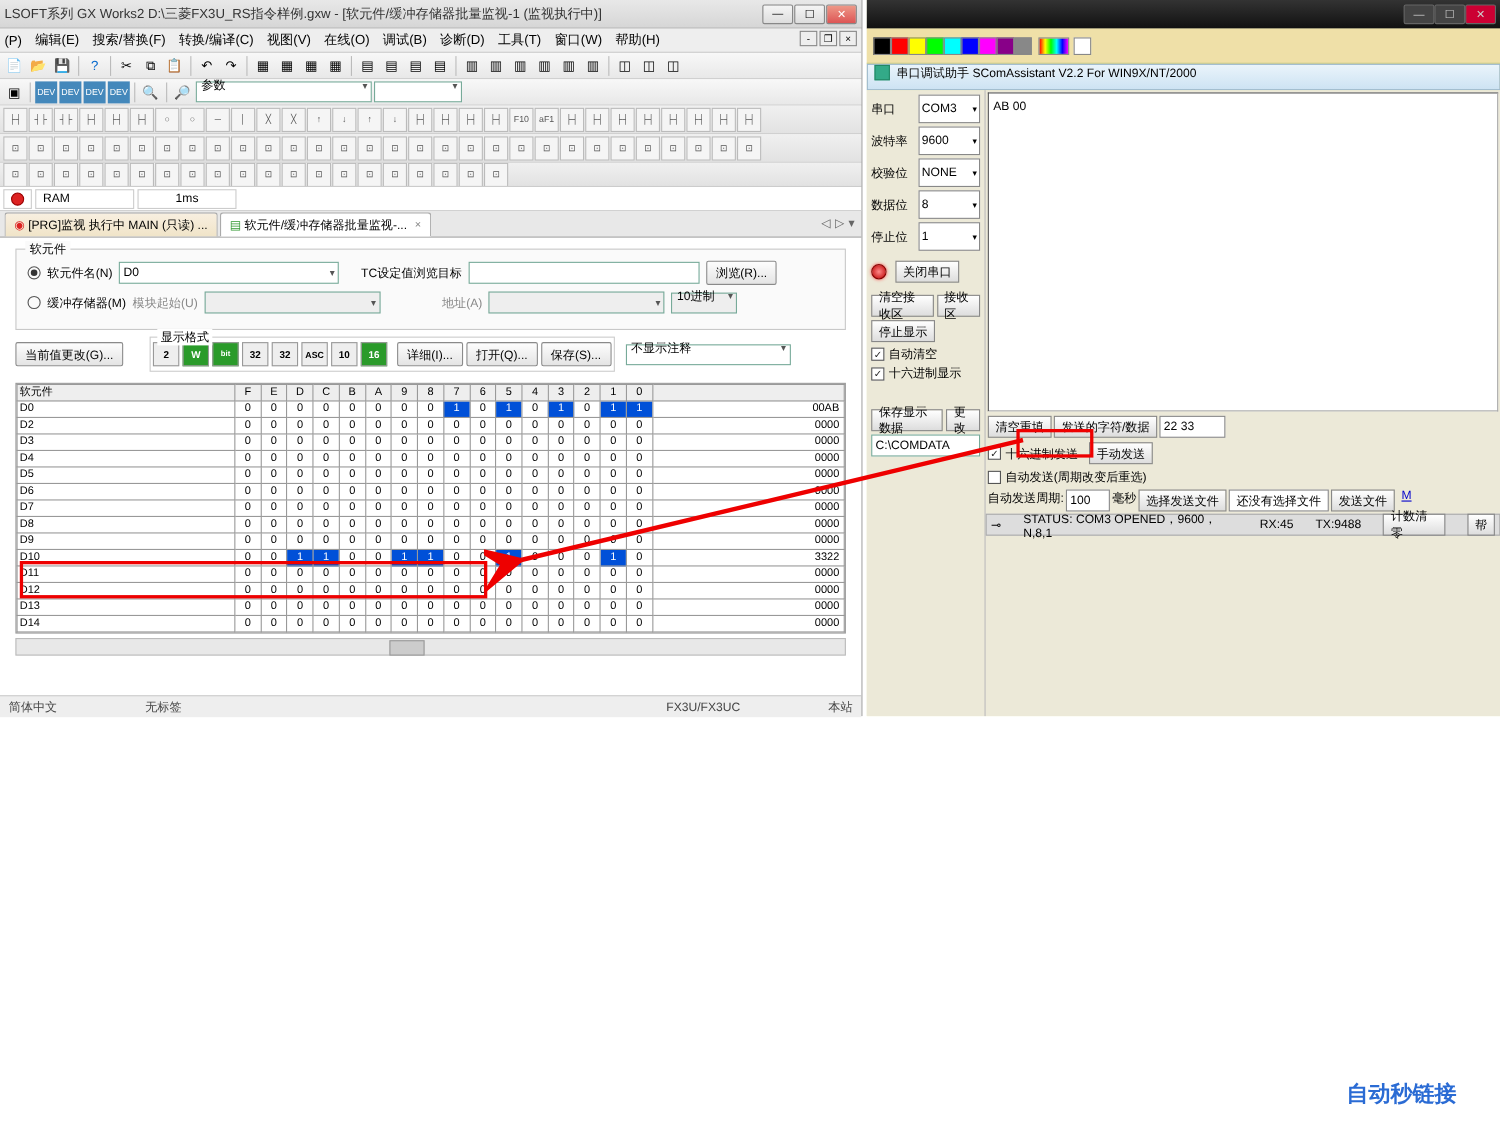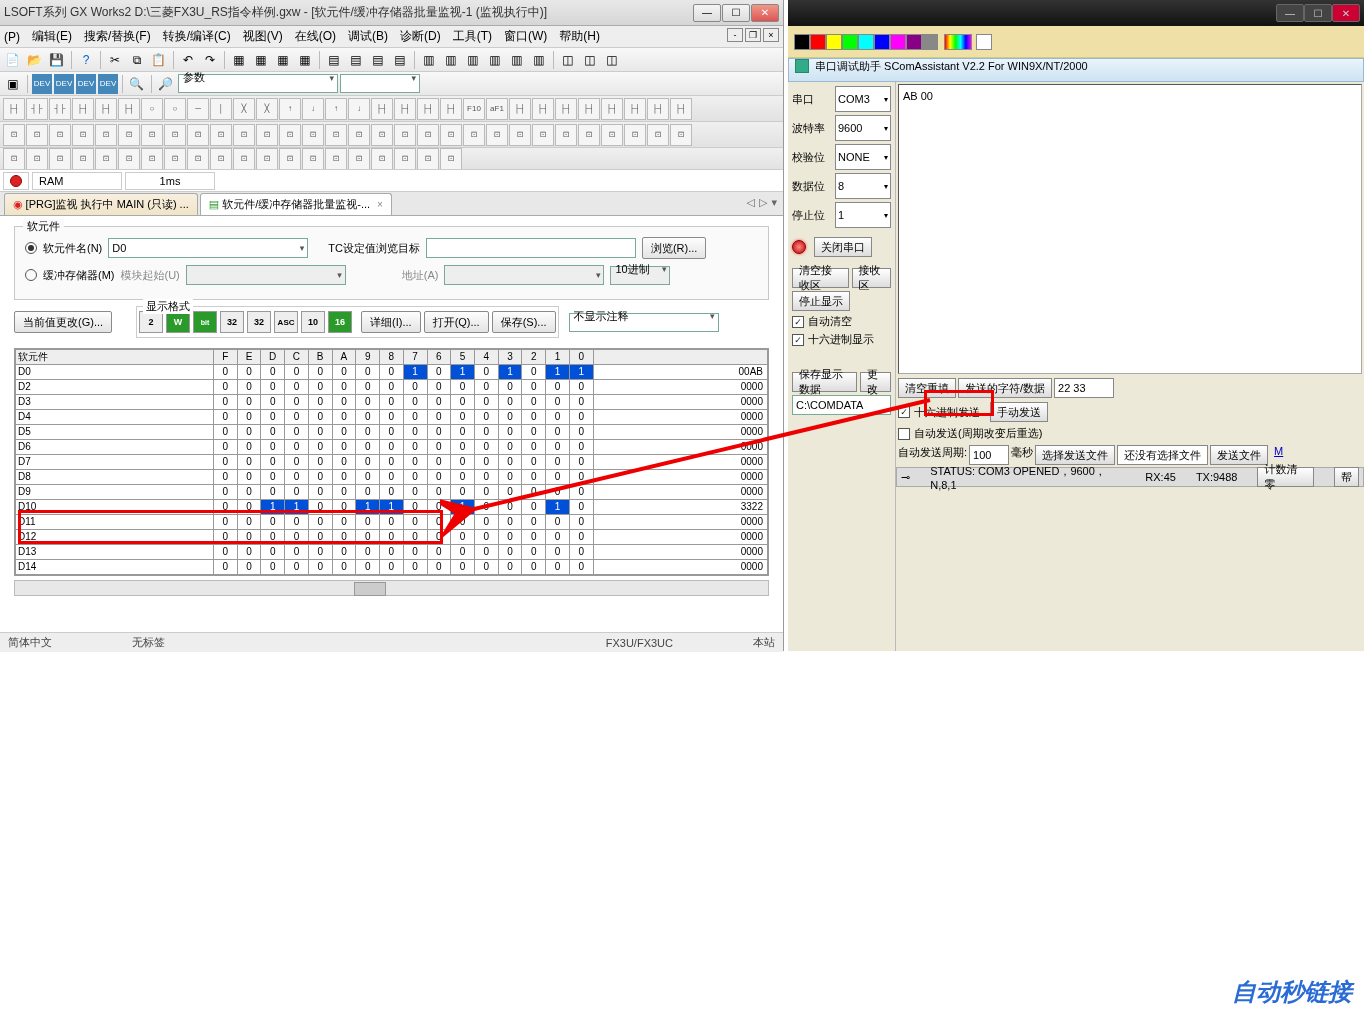--- a/index.html
+++ b/index.html
@@ -73,21 +73,21 @@
 .sbtn{height:20px;padding:0 6px;border:1px solid #888;background:linear-gradient(#fff,#ddd);font-size:11px;display:flex;align-items:center}
 .chk{display:flex;align-items:center;gap:4px;font-size:11px}
 .chkbox{width:12px;height:12px;border:1px solid #555;background:#fff;display:inline-flex;align-items:center;justify-content:center;font-size:9px;color:#222}
 .serial-right{flex:1;display:flex;flex-direction:column}
 .rxbox{flex:0 0 290px;border:1px inset #aaa;background:#fff;font-family:Consolas,monospace;font-size:12px;padding:4px;margin:2px}
 .txrow{display:flex;gap:2px;padding:2px;flex-wrap:wrap}
 .txin{height:20px;border:1px solid #888;background:#fff;padding:0 3px;font-family:Consolas,monospace;font-size:12px;display:flex;align-items:center}
 .statusline{height:20px;background:#ddd;border:1px solid #aaa;padding:0 4px;display:flex;align-items:center;font-size:11px;gap:20px}
 
 .arrow-svg{position:absolute;left:440px;top:380px;pointer-events:none}
-.watermark{position:absolute;right:12px;bottom:16px;font-size:24px;font-style:italic;font-weight:bold;color:#2a6bd4}
+.watermark{position:absolute;right:40px;bottom:16px;font-size:20px;font-weight:bold;color:#2a6bd4}
 </style>
 </head>
 <body>
 
 <div class="left-win">
   <div class="left-titlebar">
     <span class="title">LSOFT系列 GX Works2 D:\三菱FX3U_RS指令样例.gxw - [软元件/缓冲存储器批量监视-1 (监视执行中)]</span>
     <div class="winbtns">
       <div class="winbtn">—</div>
       <div class="winbtn">☐</div>

